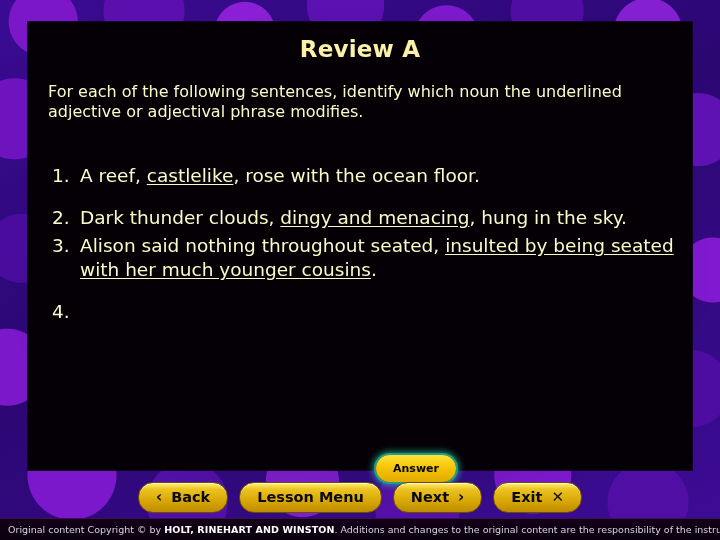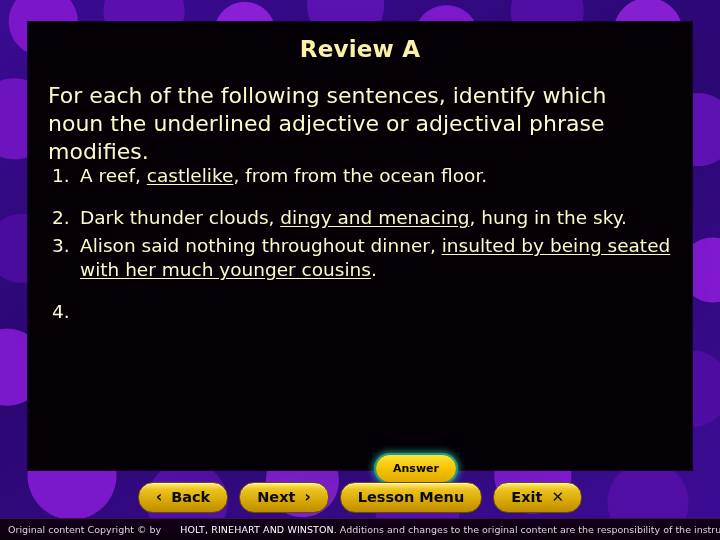--- a/index.html
+++ b/index.html
@@ -75,21 +75,21 @@
     font-size: 23px;
     font-weight: bold;
     letter-spacing: .2px;
     font-family: "DejaVu Sans", sans-serif;
   }
 
   
   .body-text {
     position: absolute;
     color: #fbfbc9;
-    font-size: 22px;
+    font-size: 16px;
     line-height: 1.27;
     font-family: "DejaVu Sans", sans-serif;
   }
   #intro {
     left: 20px;
     top: 60px;
     width: 620px;
   }
 
   ol#question-list {
@@ -201,65 +201,64 @@
     display: flex;
     align-items: center;
     color: #d9d3dd;
     font-family: "DejaVu Sans", sans-serif;
     font-size: 9.5px;
     padding: 0 8px;
     box-sizing: border-box;
   }
   #copyright-text { white-space: nowrap; }
   #copyright-text .pub {
-    font-weight: normal;
+    font-weight: bold;
     letter-spacing: .1px;
     color: #ffffff;
-    margin-left: 16px;
   }
 </style>
 </head>
 <body>
 
 <div id="stage">
 
   <div id="bg"></div>
   <div id="bg-veil"></div>
 
   <div id="panel">
 
     <div id="slide-title">Review A</div>
 
     <div class="body-text" id="intro">For each of the following sentences, identify which noun the underlined adjective or adjectival phrase modifies.</div>
 
     <ol id="question-list">
-        <li><span class="num">1.</span><span><span>A reef, </span><span class="u">castlelike</span><span>, from from the ocean floor.</span></span></li>
+        <li><span class="num">1.</span><span><span>A reef, </span><span class="u">castlelike</span><span>, rose with the ocean floor.</span></span></li>
         <li class="gap-lg"><span class="num">2.</span><span><span>Dark thunder clouds, </span><span class="u">dingy and menacing</span><span>, hung in the sky.</span></span></li>
-        <li><span class="num">3.</span><span><span>Alison said nothing throughout dinner, </span><span class="u">insulted by being seated with her much younger cousins</span><span>.</span></span></li>
+        <li><span class="num">3.</span><span><span>Alison said nothing throughout seated, </span><span class="u">insulted by being seated with her much younger cousins</span><span>.</span></span></li>
         <li class="gap-lg"><span class="num">4.</span></li>
       </ol>
 
     <button id="answer-button">Answer</button>
 
   </div>
 
   <div id="nav-bar">
 
     <div class="nav-btn">
       <span class="chev">‹</span>
       <span>Back</span>
     </div>
 
     <div class="nav-btn">
+      <span>Lesson Menu</span>
+    </div>
+
+    <div class="nav-btn">
       <span>Next</span>
       <span class="chev">›</span>
-    </div>
-
-    <div class="nav-btn">
-      <span>Lesson Menu</span>
     </div>
 
     <div class="nav-btn">
       <span>Exit</span>
       <span class="xmark">✕</span>
     </div>
 
   </div>
 
   <div id="copyright-bar">

